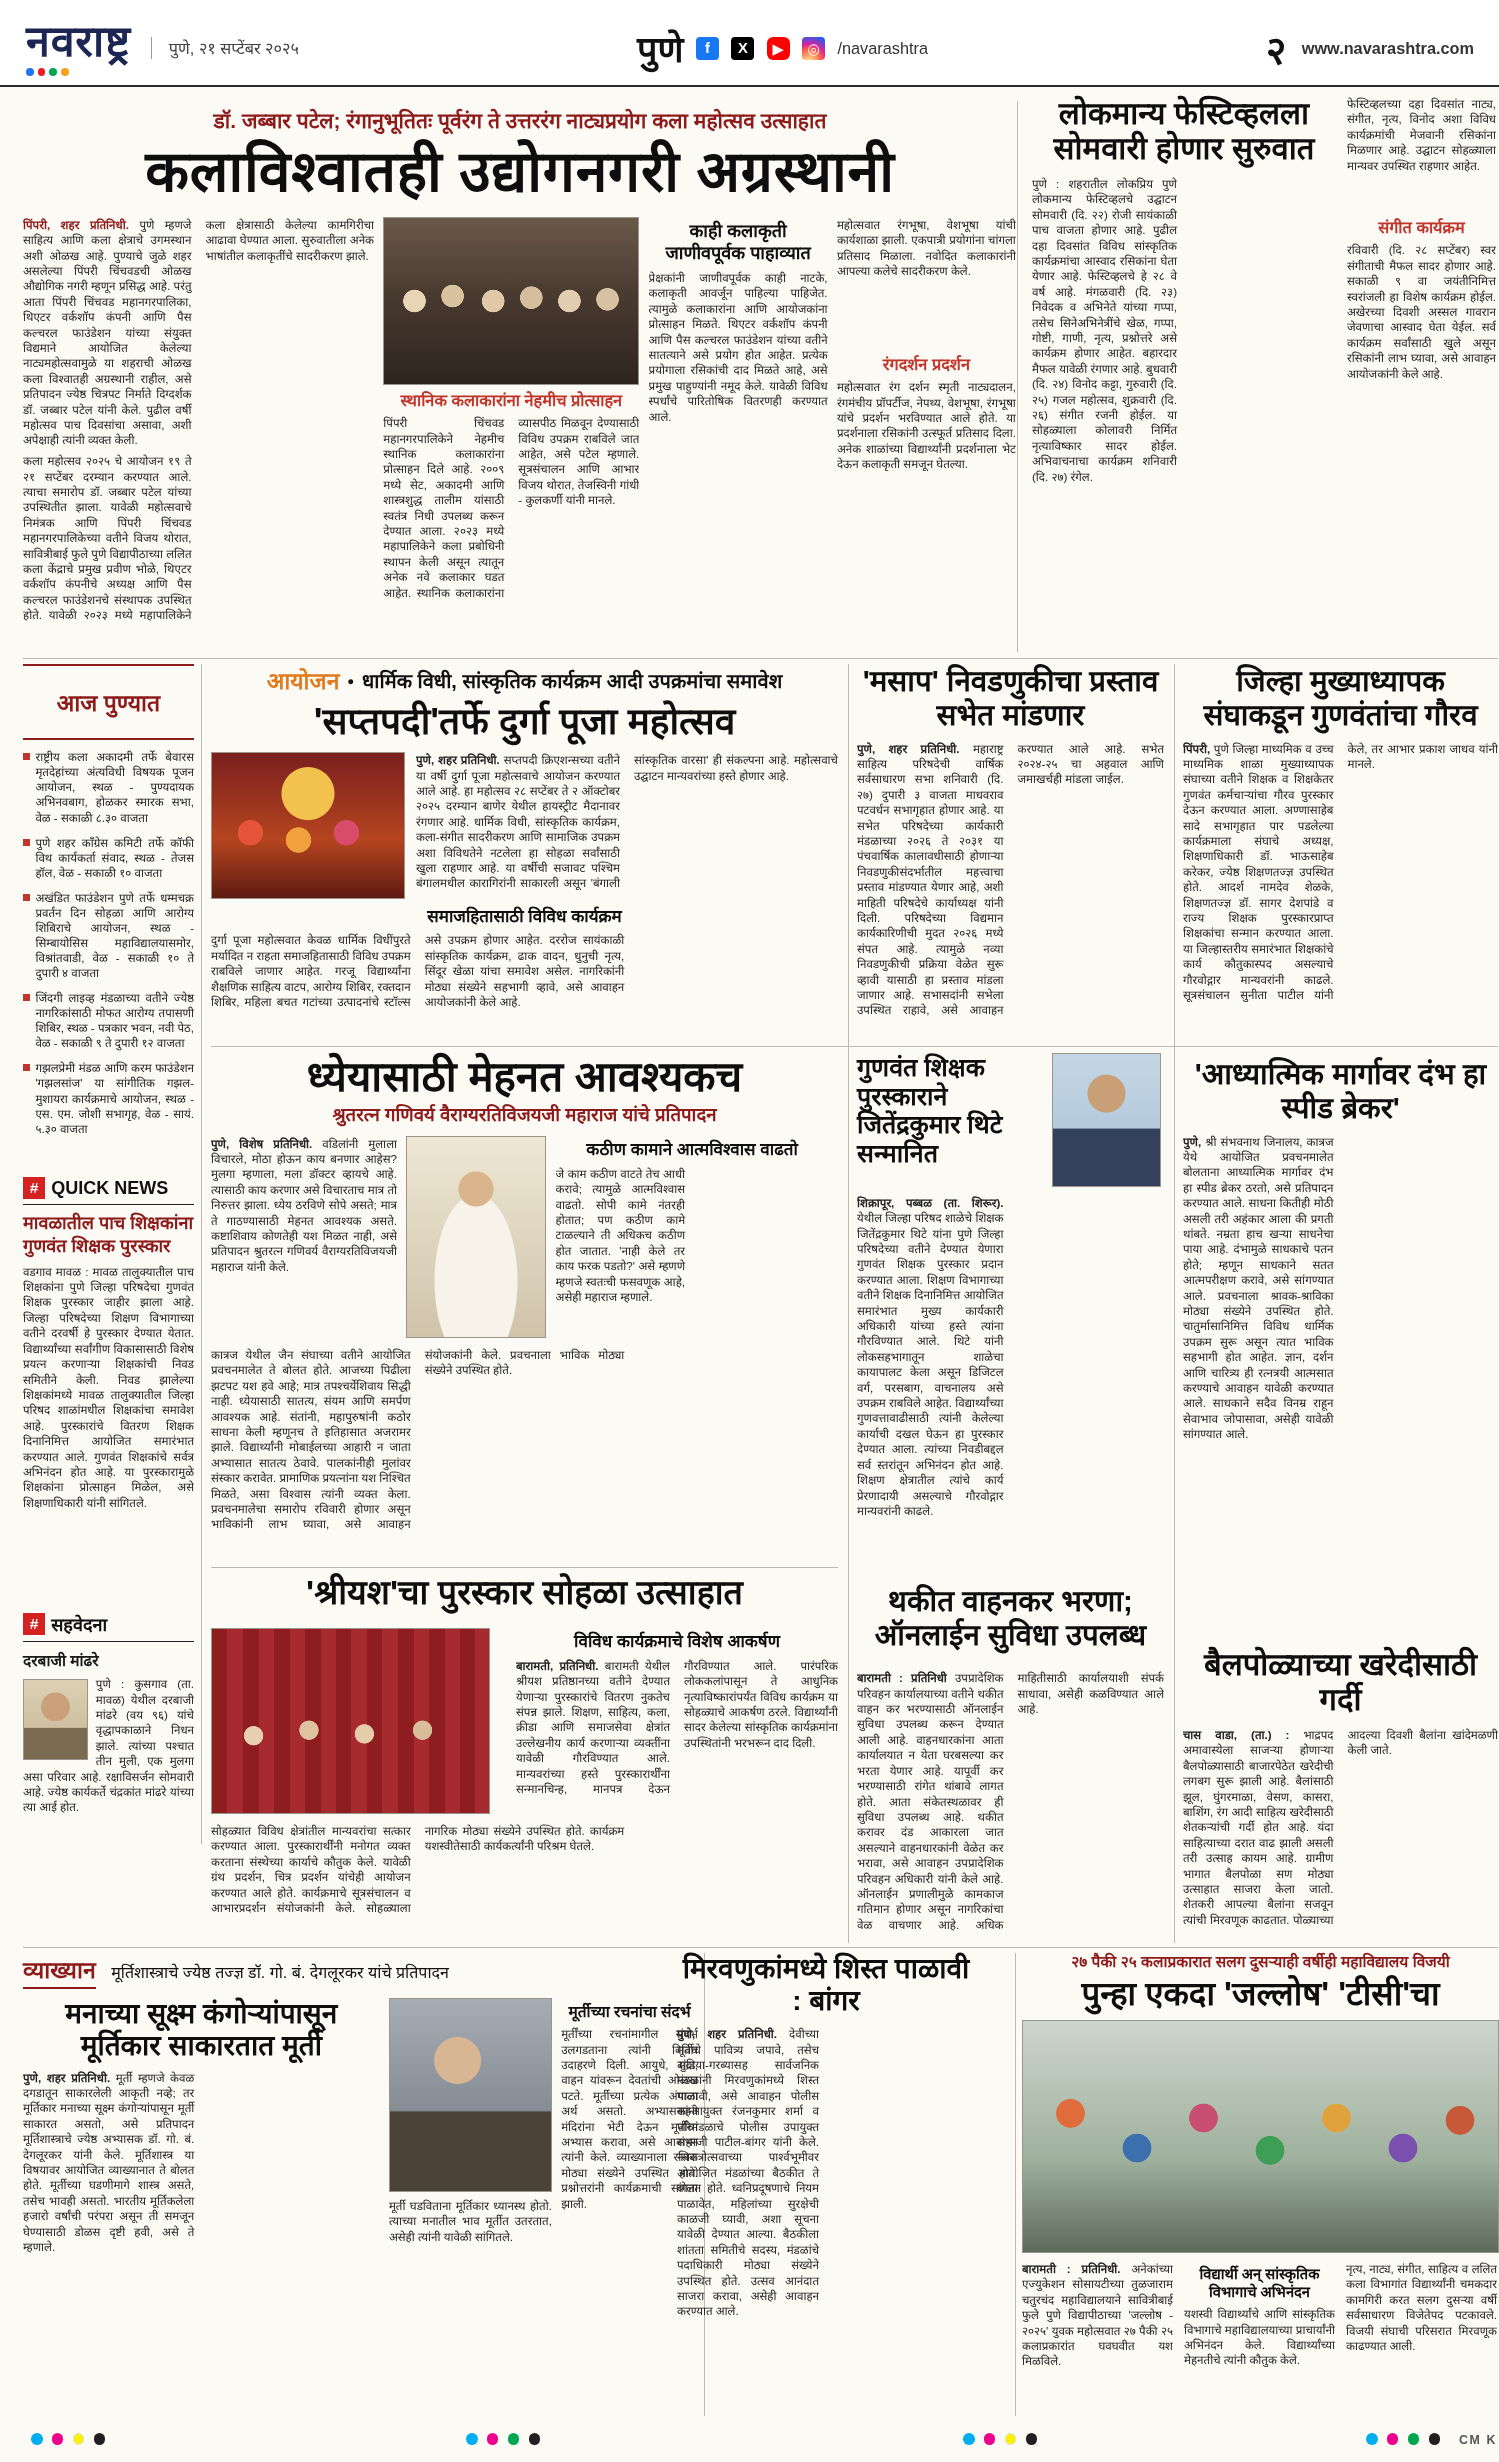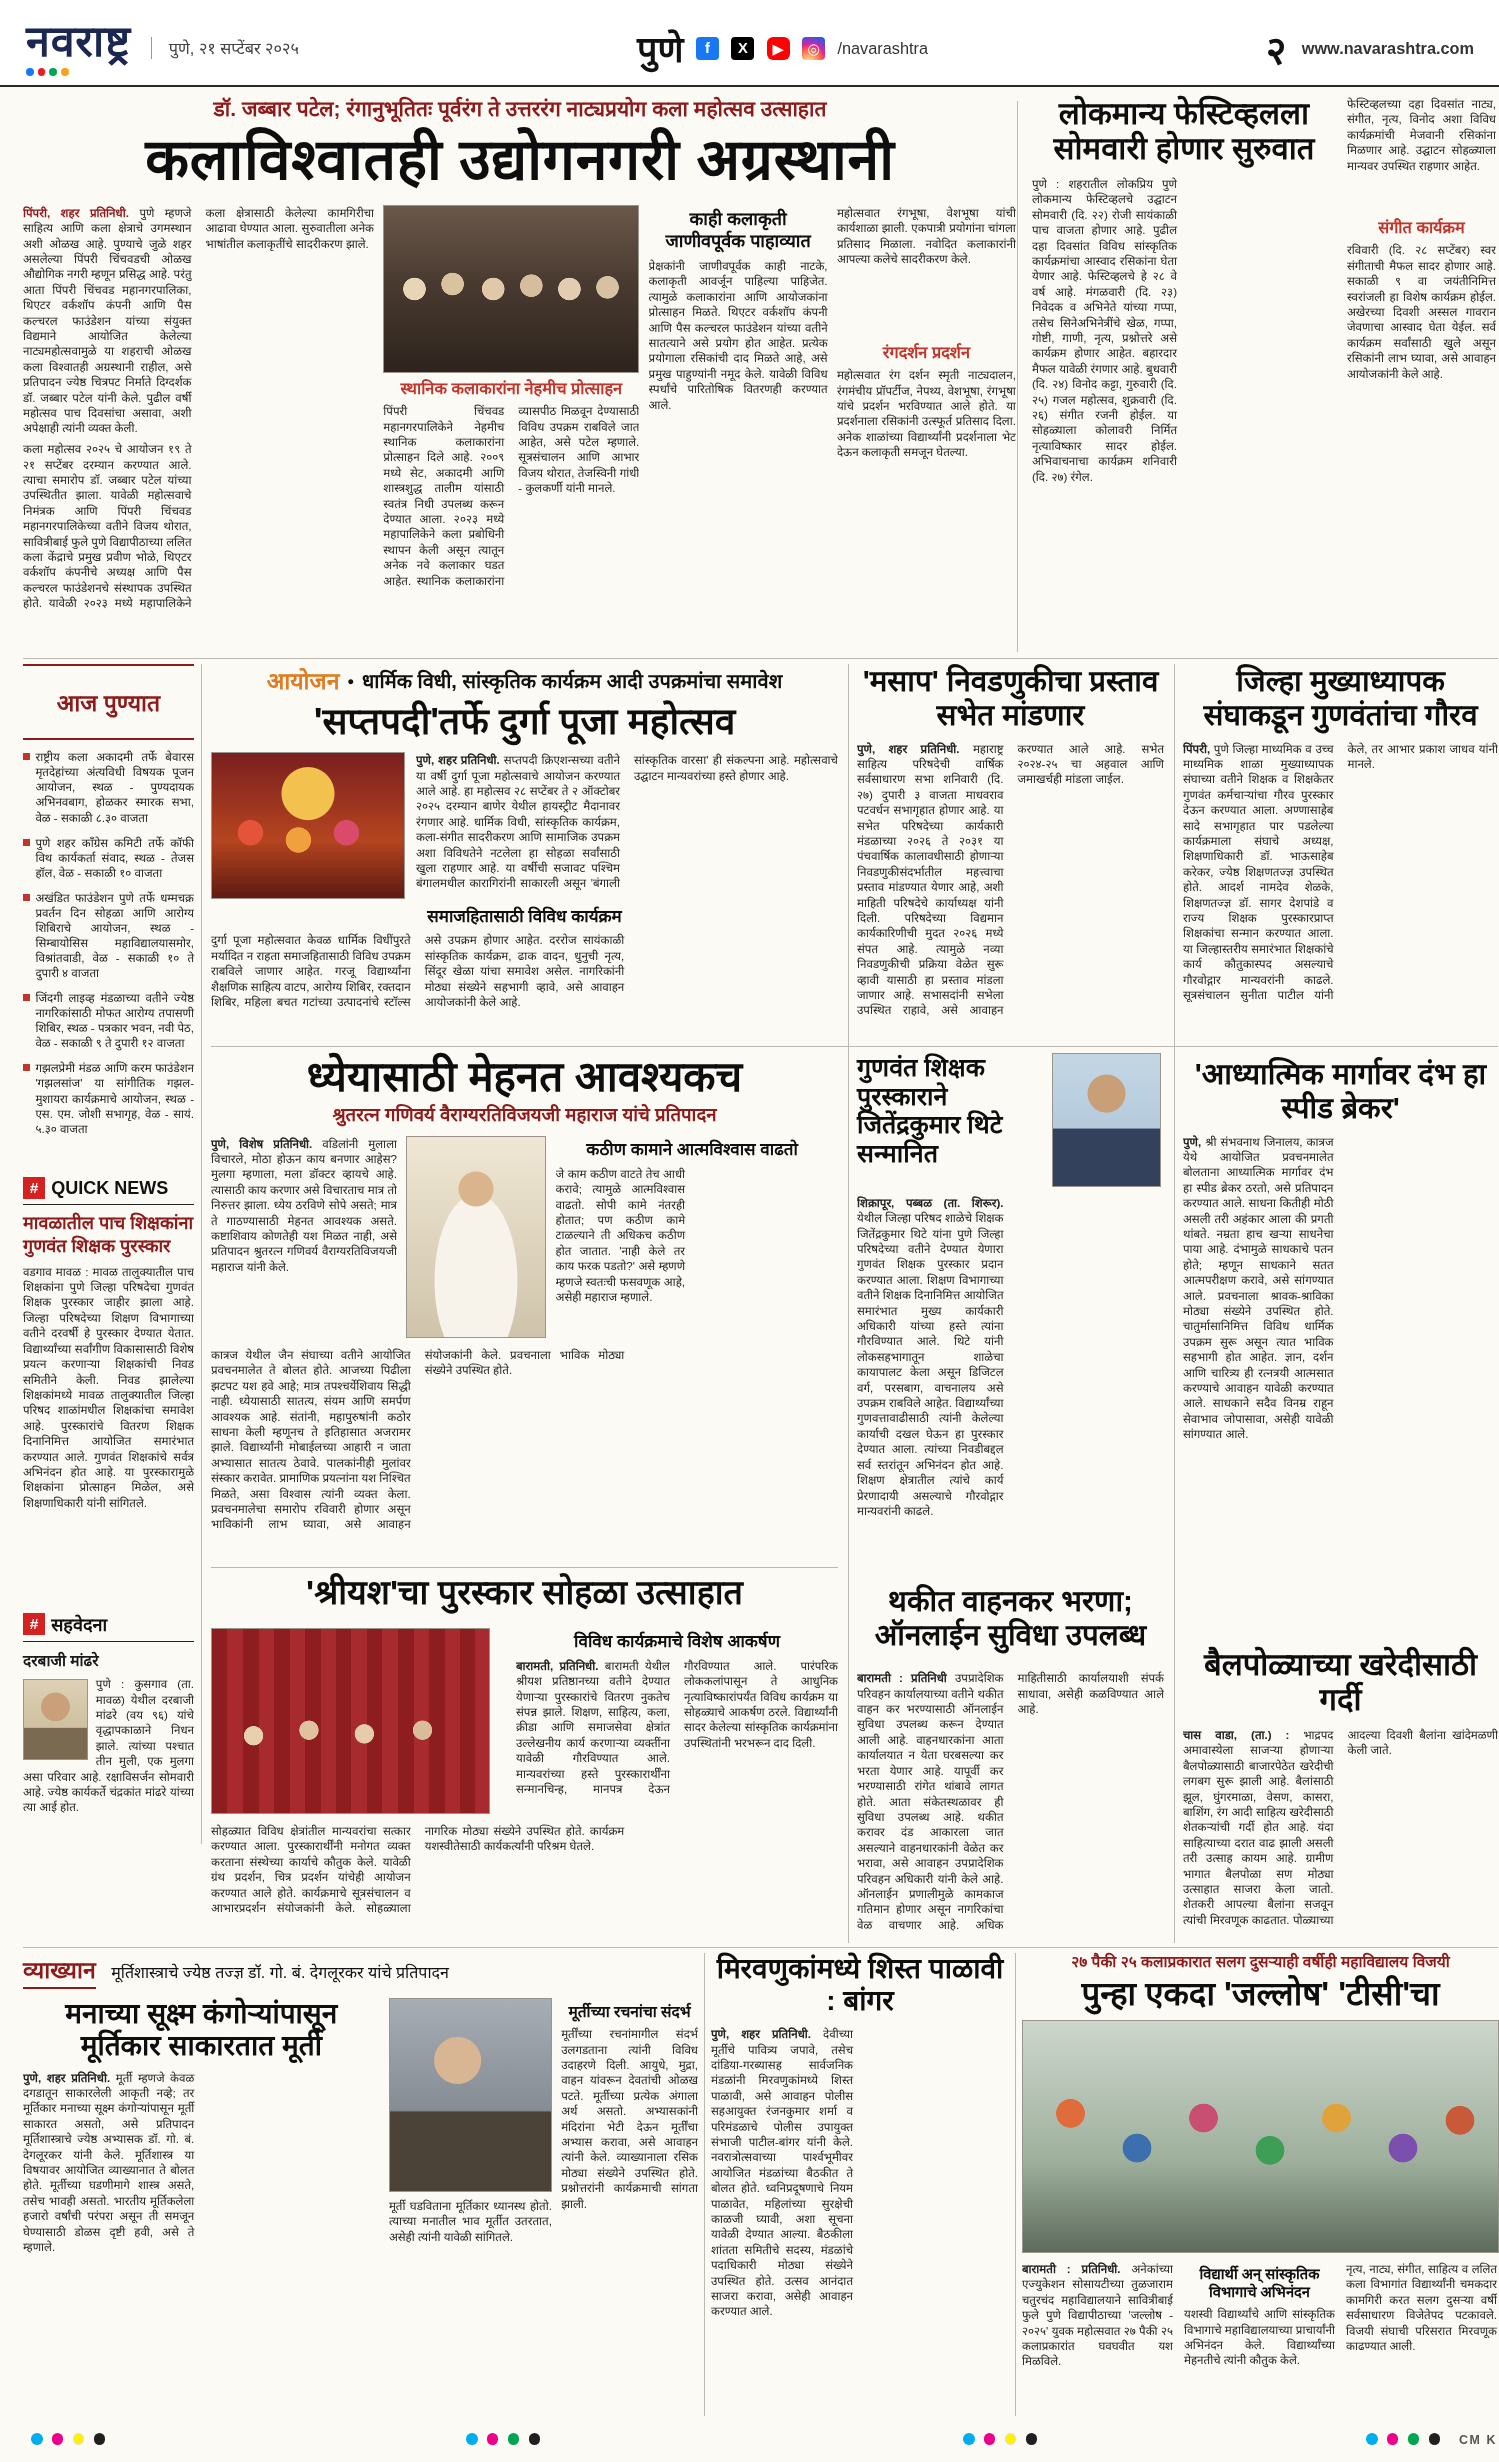--- a/index.html
+++ b/index.html
@@ -148,21 +148,21 @@
   <div class="hr" style="left:23px; top:658px; width:1475px"></div>
   <div class="vr" style="left:201px; top:664px; height:1180px"></div>
   <div class="vr" style="left:848px; top:664px; height:1279px"></div>
   <div class="vr" style="left:1174px; top:664px; height:1279px"></div>
   <div class="hr" style="left:211px; top:1046px; width:1287px"></div>
   <div class="hr" style="left:211px; top:1567px; width:627px"></div>
   <div class="hr" style="left:23px; top:1947px; width:1475px"></div>
   <div class="vr" style="left:704px; top:1953px; height:463px"></div>
   <div class="vr" style="left:1015px; top:1953px; height:463px"></div>
 
-  <section class="abs" style="left:23px; top:96px; width:994px; height:556px">
+  <section class="abs" style="left:23px; top:108px; width:994px; height:556px">
     <div class="kicker" style="font-size:21px">डॉ. जब्बार पटेल; रंगानुभूतितः पूर्वरंग ते उत्तररंग नाट्यप्रयोग कला महोत्सव उत्साहात</div>
     <h1 class="hl" style="font-size:57px; margin-top:6.2px; letter-spacing:0.8px">कलाविश्वातही उद्योगनगरी अग्रस्थानी</h1>
     <div style="display:flex; gap:9.3px; margin-top:12.4px">
       <div class="body cols2" style="width:351px; height:419px">
         <p><span class="byline-red">पिंपरी, शहर प्रतिनिधी.</span> <span>पुणे म्हणजे साहित्य आणि कला क्षेत्राचे उगमस्थान अशी ओळख आहे. पुण्याचे जुळे शहर असलेल्या पिंपरी चिंचवडची ओळख औद्योगिक नगरी म्हणून प्रसिद्ध आहे. परंतु आता पिंपरी चिंचवड महानगरपालिका, थिएटर वर्कशॉप कंपनी आणि पैस कल्चरल फाउंडेशन यांच्या संयुक्त विद्यमाने आयोजित केलेल्या नाट्यमहोत्सवामुळे या शहराची ओळख कला विश्वातही अग्रस्थानी राहील, असे प्रतिपादन ज्येष्ठ चित्रपट निर्माते दिग्दर्शक डॉ. जब्बार पटेल यांनी केले. पुढील वर्षी महोत्सव पाच दिवसांचा असावा, अशी अपेक्षाही त्यांनी व्यक्त केली.</span></p>
         <p><span>कला महोत्सव २०२५ चे आयोजन १९ ते २१ सप्टेंबर दरम्यान करण्यात आले. त्याचा समारोप डॉ. जब्बार पटेल यांच्या उपस्थितीत झाला. यावेळी महोत्सवाचे निमंत्रक आणि पिंपरी चिंचवड महानगरपालिकेच्या वतीने विजय थोरात, सावित्रीबाई फुले पुणे विद्यापीठाच्या ललित कला केंद्राचे प्रमुख प्रवीण भोळे, थिएटर वर्कशॉप कंपनीचे अध्यक्ष आणि पैस कल्चरल फाउंडेशनचे संस्थापक उपस्थित होते. यावेळी २०२३ मध्ये महापालिकेने कला क्षेत्रासाठी केलेल्या कामगिरीचा आढावा घेण्यात आला. सुरुवातीला अनेक भाषांतील कलाकृतींचे सादरीकरण झाले.</span></p>
       </div>
       <div style="width:256px">
         <div class="photo ph-stage" style="width:256px; height:168px"></div>
         <div class="subhead-red">स्थानिक कलाकारांना नेहमीच प्रोत्साहन</div>
@@ -371,21 +371,21 @@
       </div>
       <div style="width:137px">
         <div class="subhead-bold" style="font-size:15.5px">मूर्तीच्या रचनांचा संदर्भ</div>
         <div class="body" style="height:357px">
           <span>मूर्तींच्या रचनांमागील संदर्भ उलगडताना त्यांनी विविध उदाहरणे दिली. आयुधे, मुद्रा, वाहन यांवरून देवतांची ओळख पटते. मूर्तीच्या प्रत्येक अंगाला अर्थ असतो. अभ्यासकांनी मंदिरांना भेटी देऊन मूर्तींचा अभ्यास करावा, असे आवाहन त्यांनी केले. व्याख्यानाला रसिक मोठ्या संख्येने उपस्थित होते. प्रश्नोत्तरांनी कार्यक्रमाची सांगता झाली.</span>
         </div>
       </div>
     </div>
   </section>
 
-  <section class="abs" style="left:711px; top:1953px; width:298px; height:463px">
+  <section class="abs" style="left:677px; top:1953px; width:298px; height:463px">
     <h2 class="hl" style="font-size:28px">मिरवणुकांमध्ये शिस्त पाळावी : बांगर</h2>
     <div class="body cols2" style="height:373px; margin-top:9.3px">
       <span class="byline">पुणे, शहर प्रतिनिधी.</span>
       <span>देवीच्या मूर्तीचे पावित्र्य जपावे, तसेच दांडिया-गरब्यासह सार्वजनिक मंडळांनी मिरवणुकांमध्ये शिस्त पाळावी, असे आवाहन पोलीस सहआयुक्त रंजनकुमार शर्मा व परिमंडळाचे पोलीस उपायुक्त संभाजी पाटील-बांगर यांनी केले. नवरात्रोत्सवाच्या पार्श्वभूमीवर आयोजित मंडळांच्या बैठकीत ते बोलत होते. ध्वनिप्रदूषणाचे नियम पाळावेत, महिलांच्या सुरक्षेची काळजी घ्यावी, अशा सूचना यावेळी देण्यात आल्या. बैठकीला शांतता समितीचे सदस्य, मंडळांचे पदाधिकारी मोठ्या संख्येने उपस्थित होते. उत्सव आनंदात साजरा करावा, असेही आवाहन करण्यात आले.</span>
     </div>
   </section>
 
   <section class="abs" style="left:1022px; top:1953px; width:477px; height:463px">
     <div class="kicker" style="font-size:15.5px">२७ पैकी २५ कलाप्रकारात सलग दुसऱ्याही वर्षीही मह‍ाविद्यालय विजयी</div>
     <h2 class="hl" style="font-size:33px; margin-top:3.1px">पुन्हा एकदा 'जल्लोष' 'टीसी'चा</h2>

